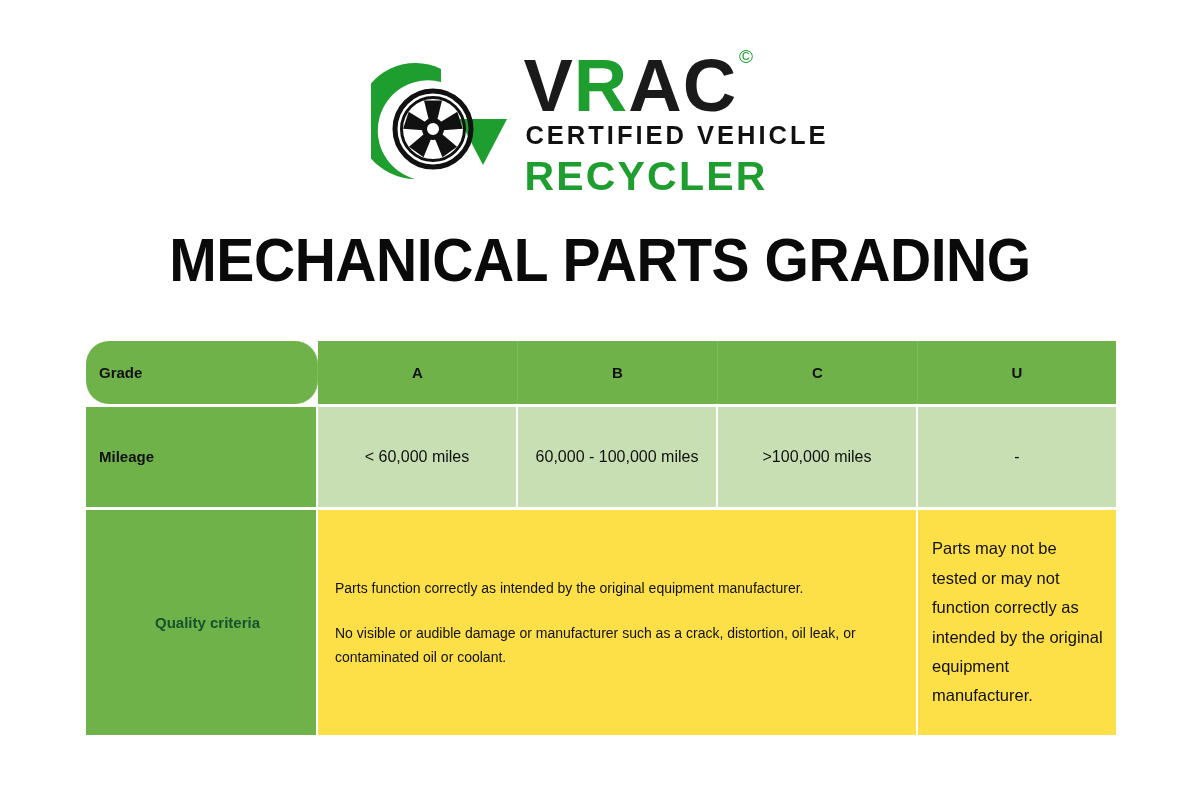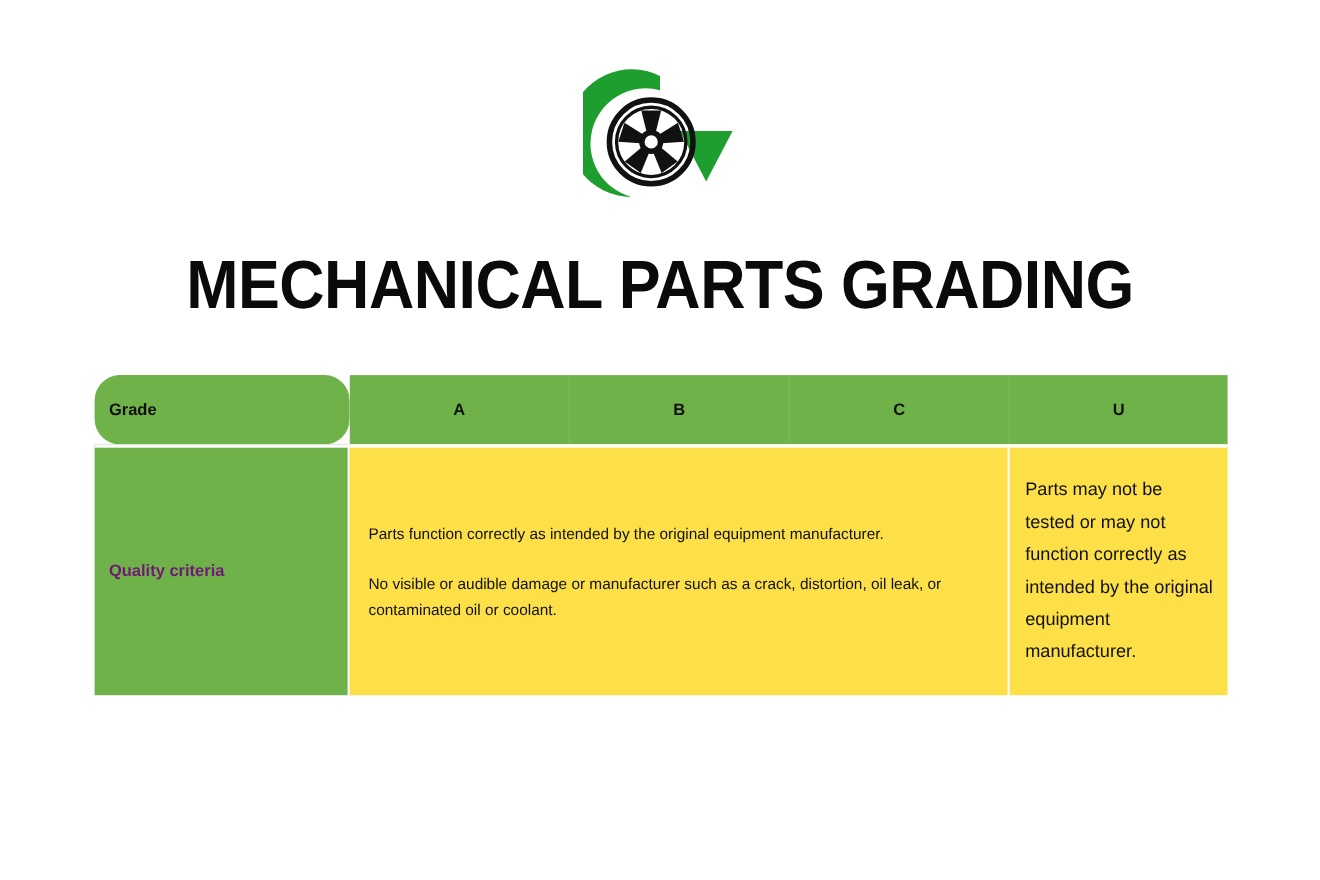--- a/index.html
+++ b/index.html
@@ -168,25 +168,25 @@
 
   
   tr.row-quality td {
     background: #fde047;
     height: 225px;
     vertical-align: middle;
     border-top: 3px solid #ffffff;
   }
   tr.row-quality td.label-cell {
     background: #6FB24A;
-    text-align: left;
+    text-align: center;
     padding-left: 13px;
     font-weight: bold;
     font-size: 15px;
-    color: #701a75;
+    color: #14532d;
     border-right: 2px solid #ffffff;
   }
   td.quality-main {
     padding: 0 14px 0 17px;
     border-right: 2px solid #ffffff;
   }
   td.quality-main p {
     margin: 0;
     font-size: 14px;
     line-height: 1.72;
@@ -238,20 +238,25 @@
             <circle cx="0" cy="-16" r="2.6"></circle>
             <circle cx="15.2" cy="-4.9" r="2.6"></circle>
             <circle cx="9.4" cy="12.9" r="2.6"></circle>
             <circle cx="-9.4" cy="12.9" r="2.6"></circle>
             <circle cx="-15.2" cy="-4.9" r="2.6"></circle>
           </g>
         </g>
       </svg>
     </div>
 
+    <div class="logo-words">
+      <div class="word-vrac"><span>V</span><span class="g">R</span><span>AC</span><span class="copy">©</span></div>
+      <div class="word-certified">CERTIFIED VEHICLE</div>
+      <div class="word-recycler">RECYCLER</div>
+    </div>
 
   </div>
 </div>
 
 <div class="page-title">MECHANICAL PARTS GRADING</div>
 
 <table class="grading-table">
   <colgroup>
     <col class="col-label">
       <col class="col-a">
@@ -262,20 +267,27 @@
   <tbody>
 
     <tr class="row-header">
       <td class="label-cell">Grade</td>
       <td>A</td>
       <td>B</td>
       <td>C</td>
       <td>U</td>
     </tr>
 
+    <tr class="row-mileage">
+      <td class="label-cell">Mileage</td>
+      <td>&lt; 60,000 miles</td>
+      <td>60,000 - 100,000 miles</td>
+      <td>&gt;100,000 miles</td>
+      <td>-</td>
+    </tr>
 
     <tr class="row-quality">
       <td class="label-cell">Quality criteria</td>
       <td class="quality-main" colspan="3">
         <p>Parts function correctly as intended by the original equipment manufacturer.</p>
         <p>No visible or audible damage or manufacturer such as a crack, distortion, oil leak, or contaminated oil or coolant.</p>
       </td>
       <td class="quality-u">
         <p>Parts may not be tested or may not function correctly as intended by the original equipment manufacturer.</p>
       </td>

